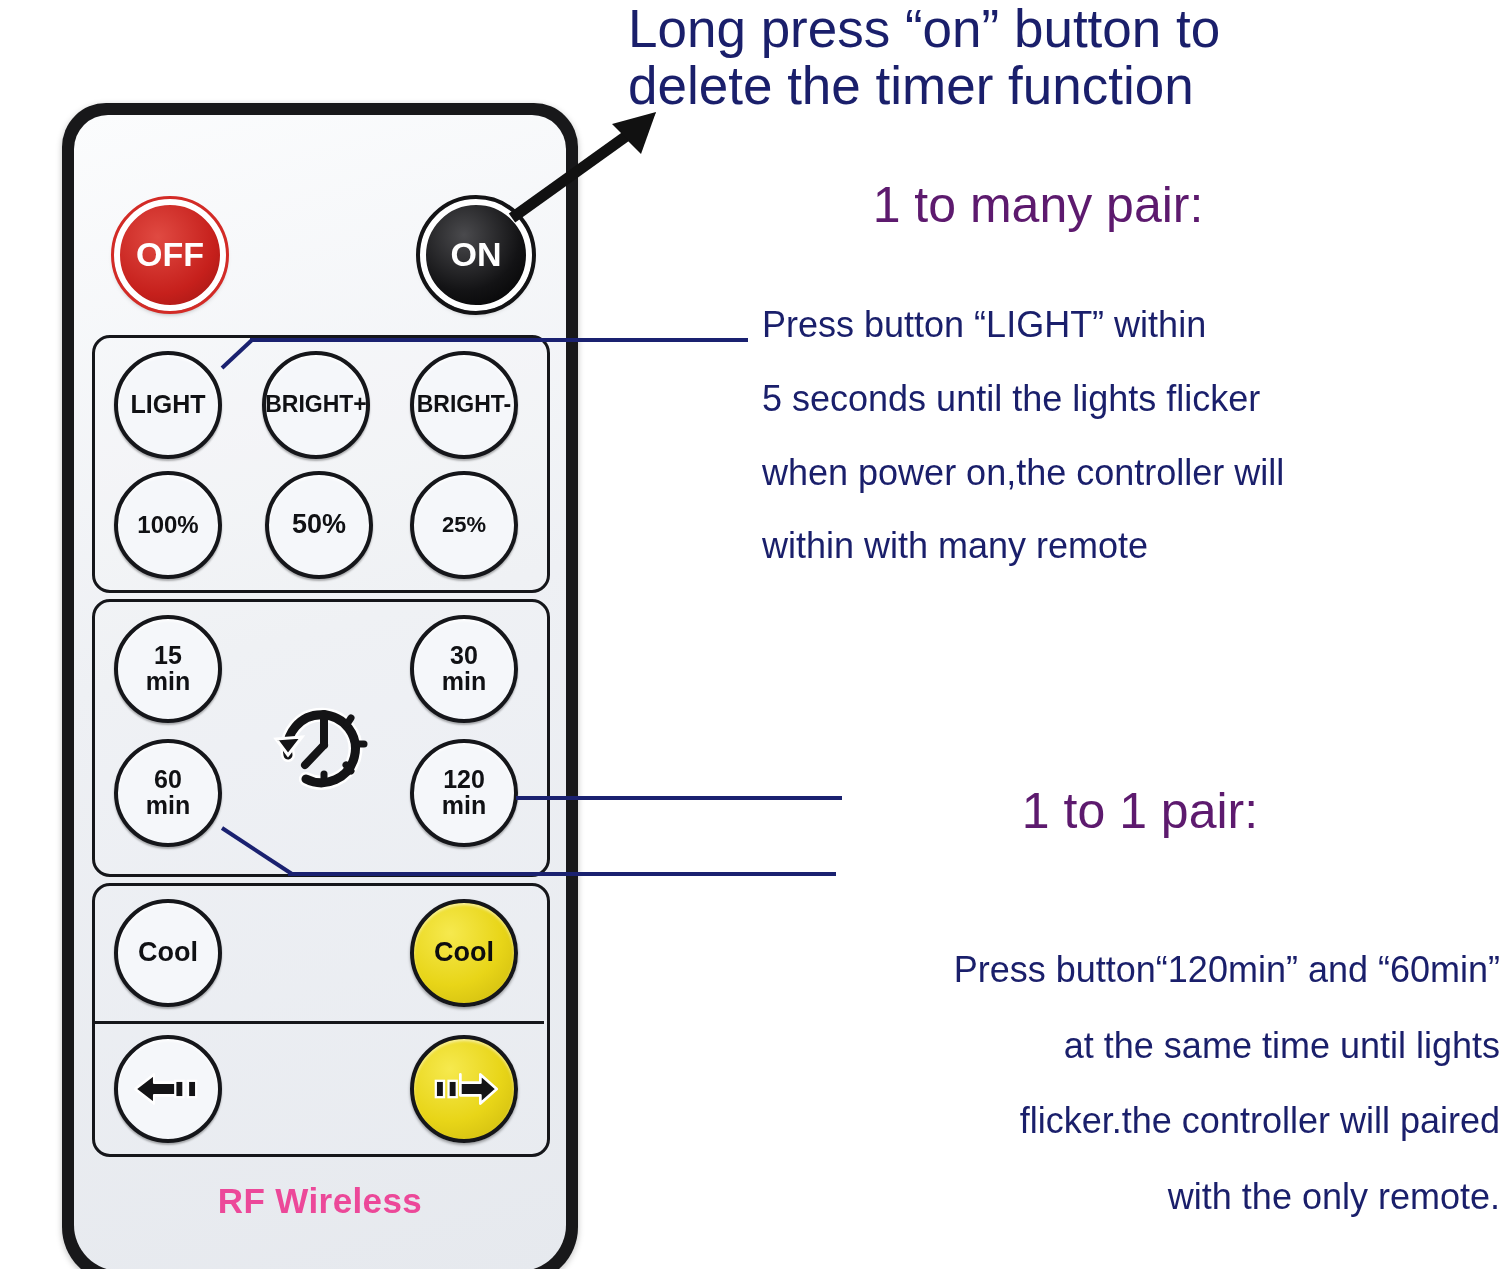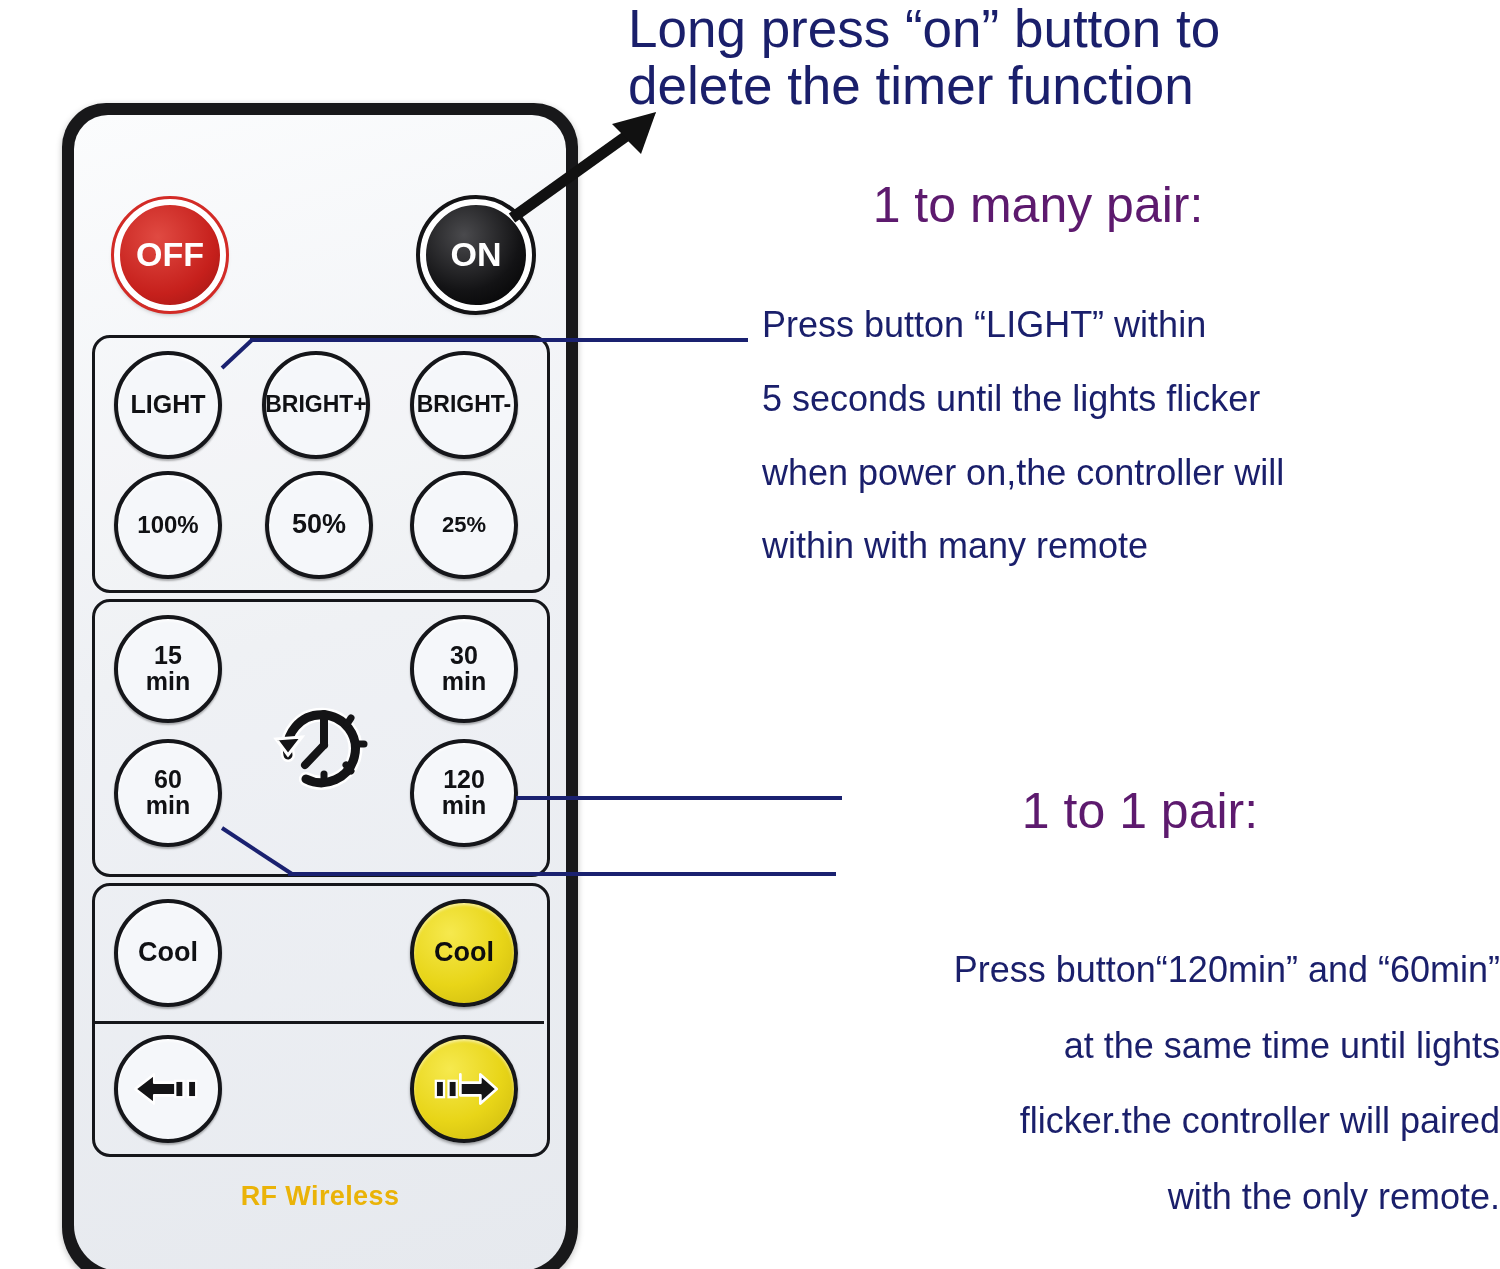--- a/index.html
+++ b/index.html
@@ -38,21 +38,21 @@
        box-shadow:0 2px 3px rgba(0,0,0,.35), inset 0 2px 3px rgba(255,255,255,.55);
        color:#0d0d0f;font-weight:700;}
 
   .btn .lbl{display:block;white-space:pre-line;}
 
   
   .group{position:absolute;border:3px solid #15161a;border-radius:18px;
          background:rgba(255,255,255,.08);}
 
   .rf-label{position:absolute;left:0;width:516px;text-align:center;
-         font-size:27px;font-weight:700;color:#eab308;letter-spacing:.4px;}
+         font-size:35px;font-weight:700;color:#ec4899;letter-spacing:.4px;}
 
   
   .hdr-navy{position:absolute;color:#1a1f6b;font-weight:400;}
   .hdr-purple{position:absolute;color:#5d1a6e;font-weight:400;}
   .para{position:absolute;color:#1a1f6b;}
   .para div{white-space:nowrap;}
 
   
   #overlay{position:absolute;left:0;top:0;width:1500px;height:1269px;
            pointer-events:none;}

